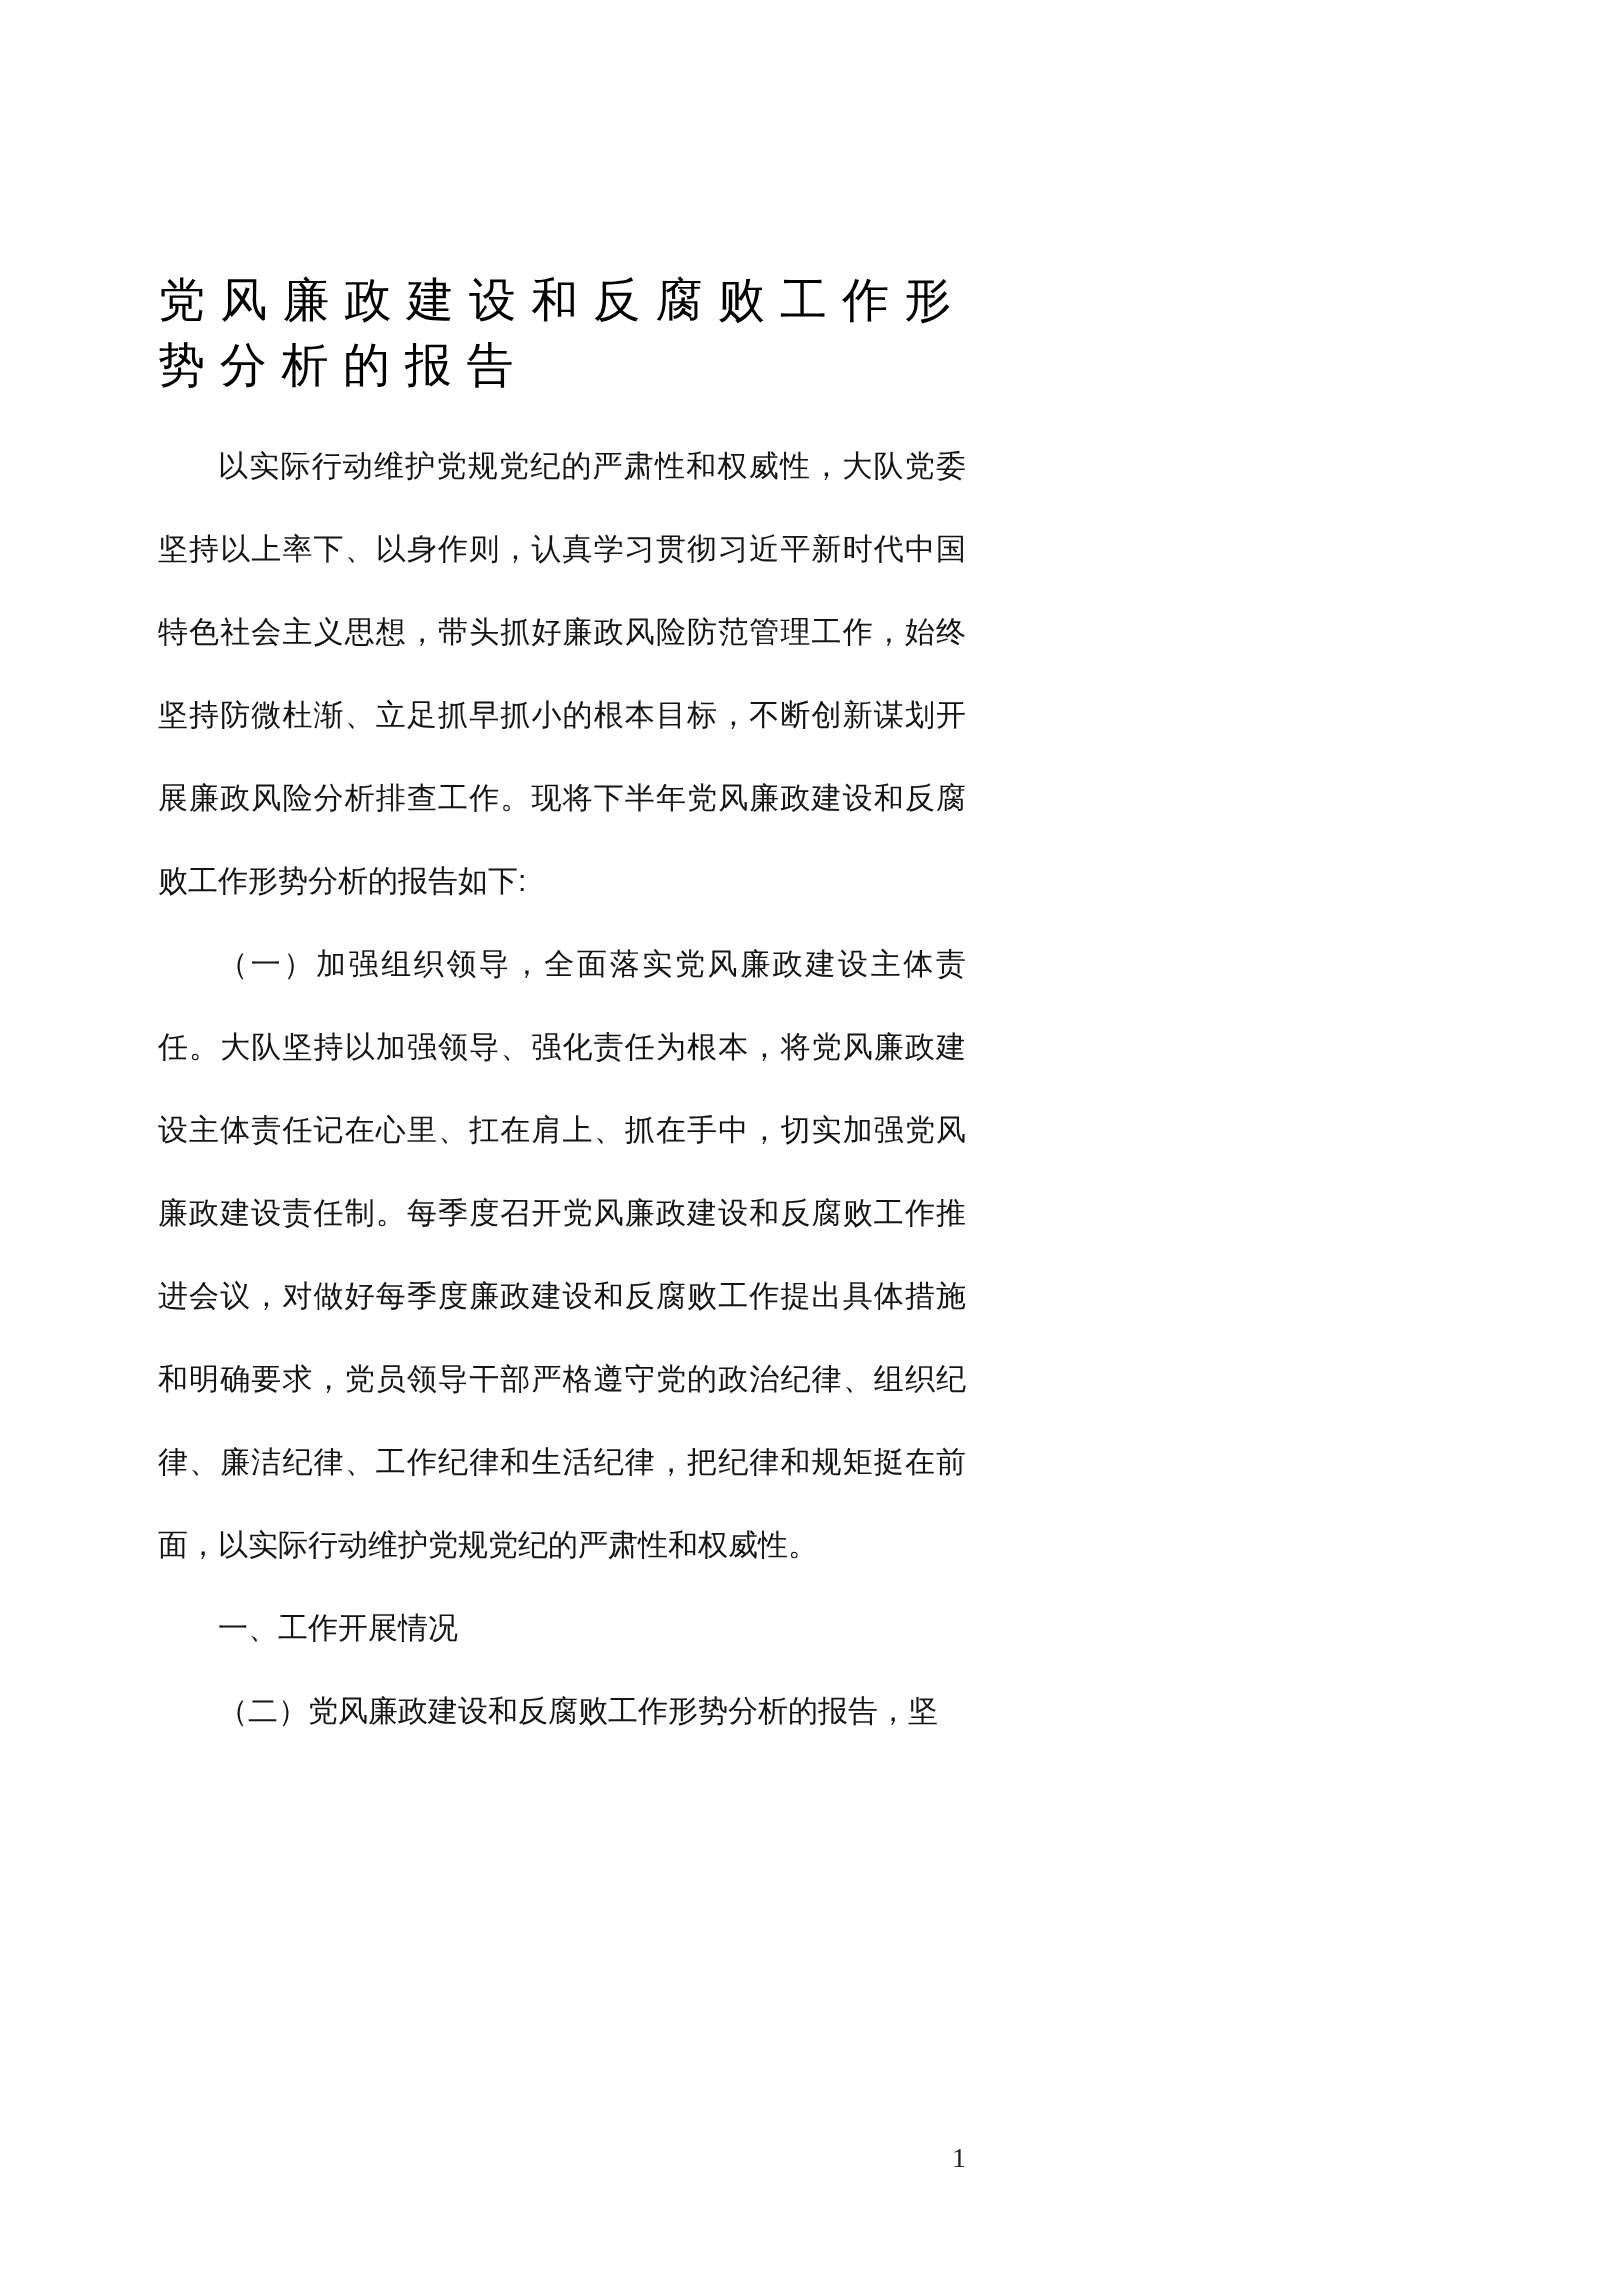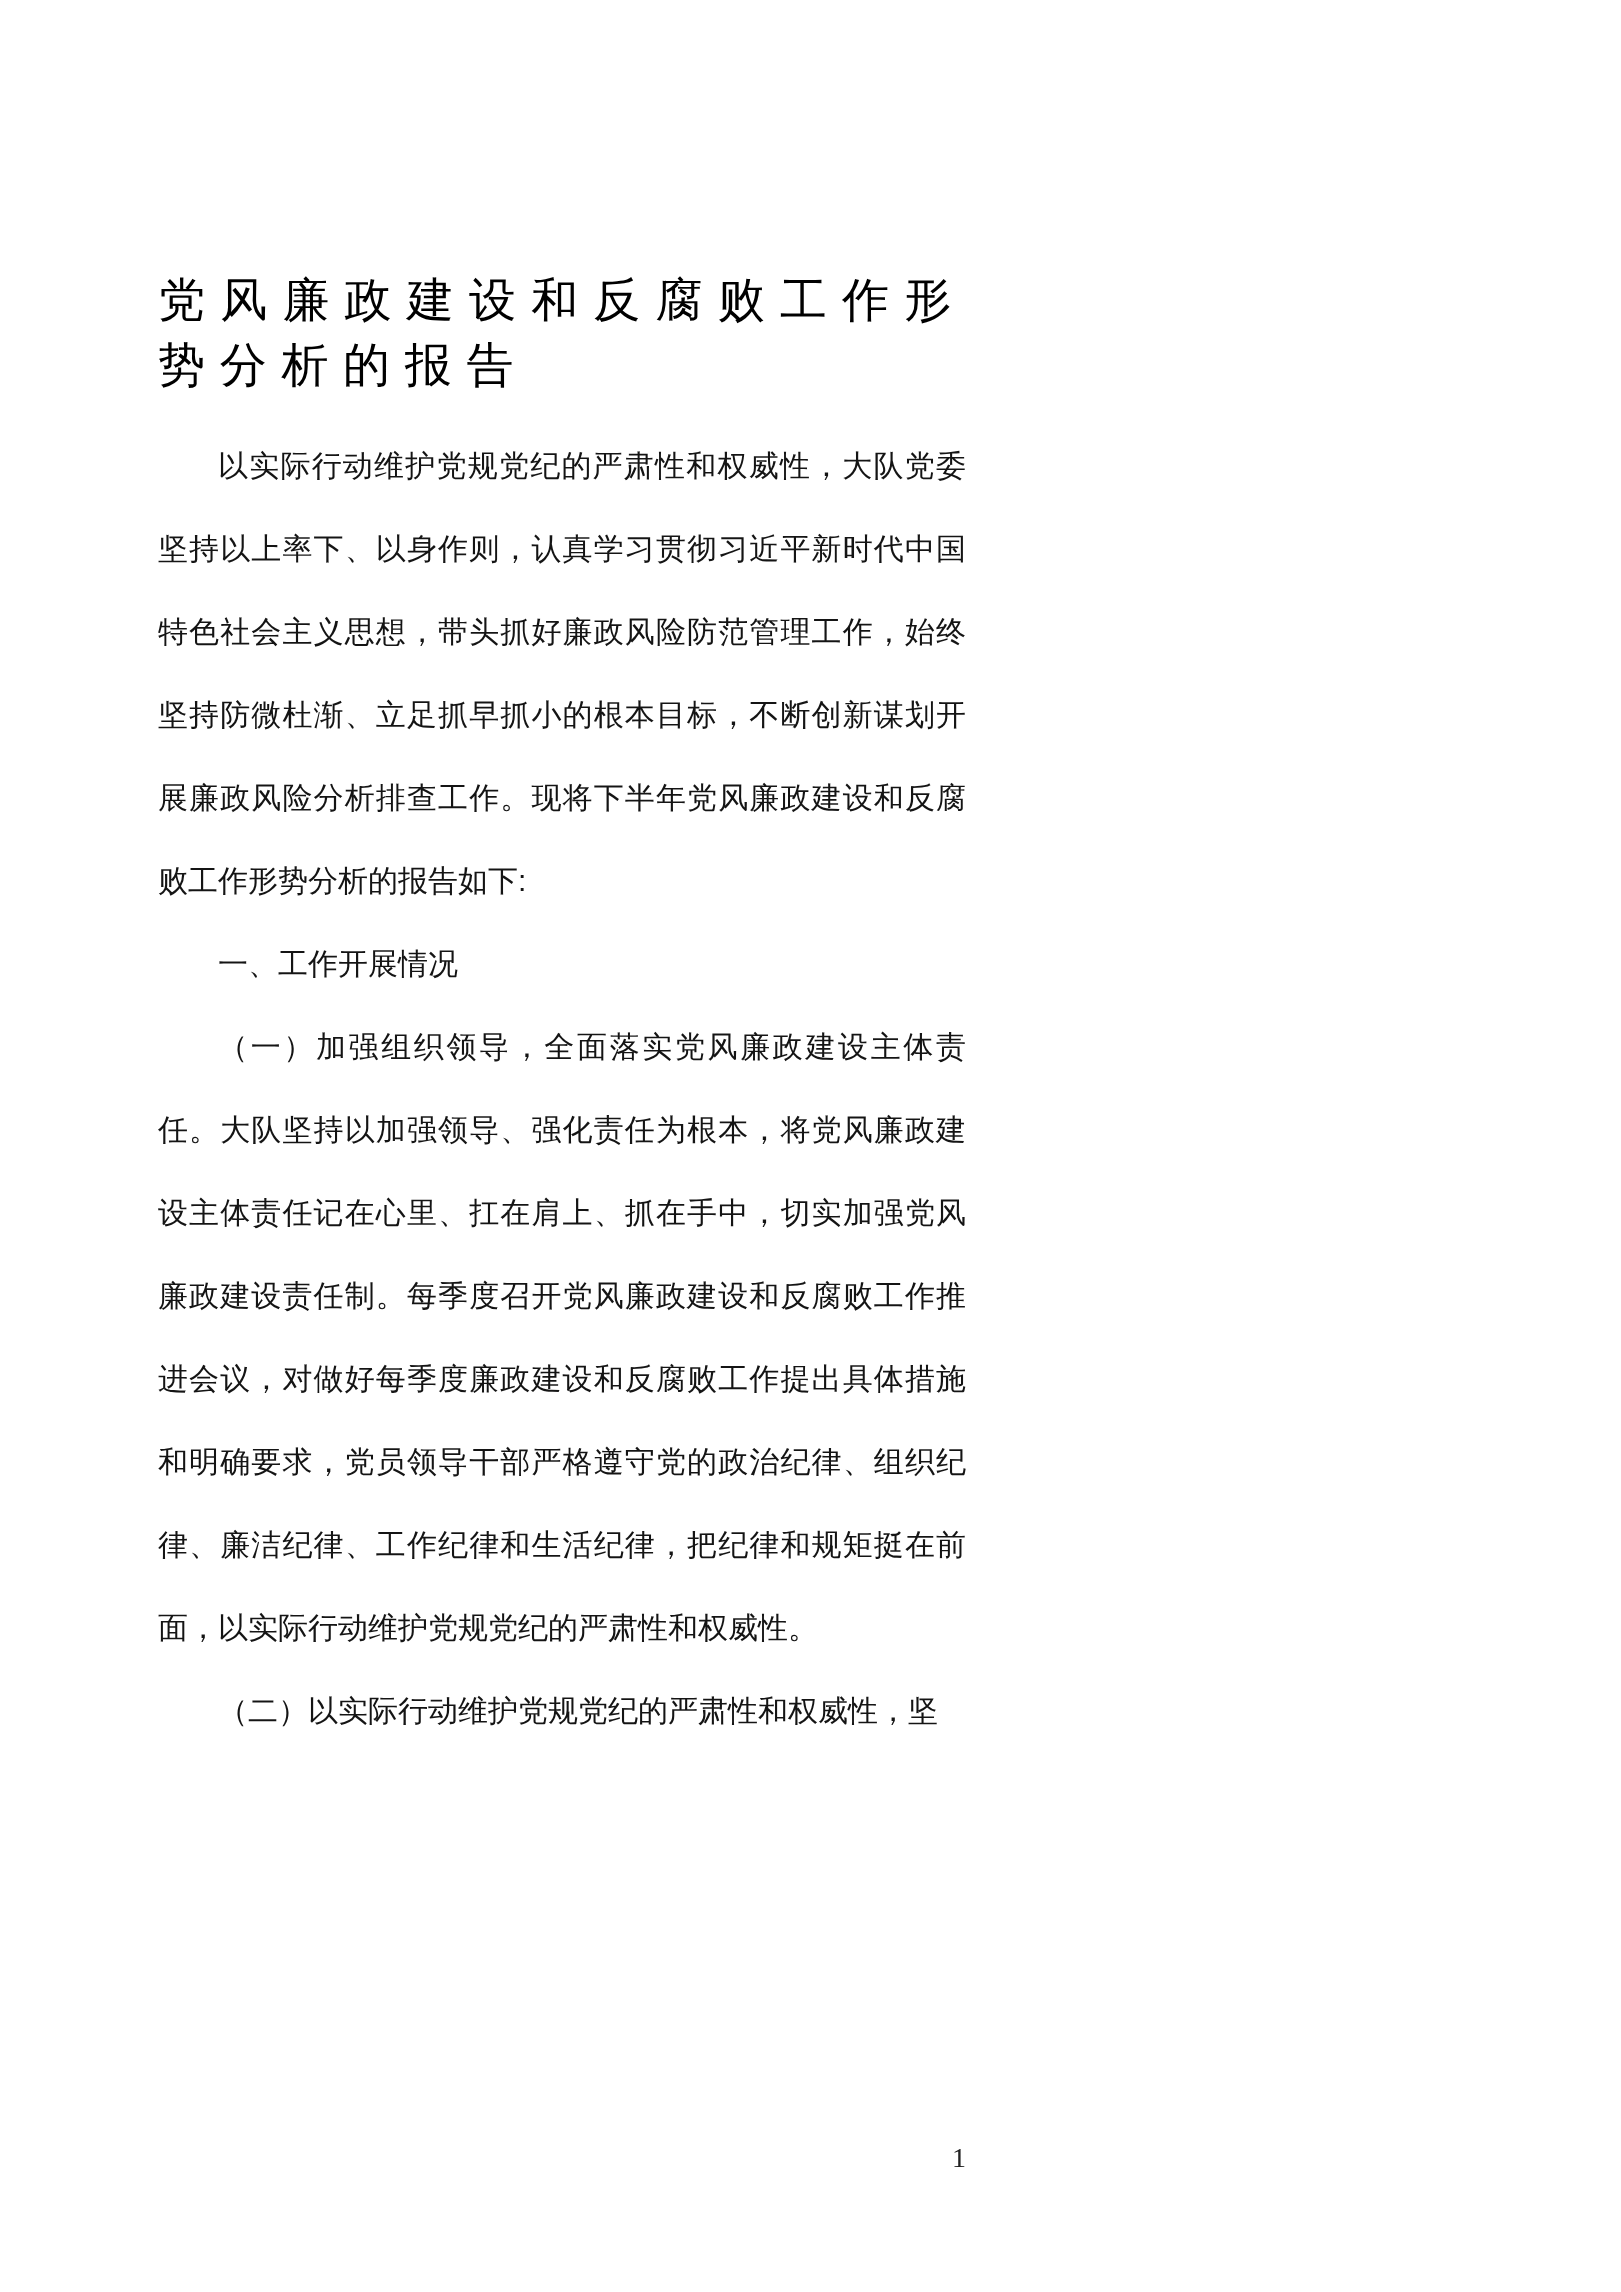--- a/index.html
+++ b/index.html
@@ -58,22 +58,22 @@
 </head>
 <body>
 
 <div class="page">
   <div class="content">
 
     <div class="doc-title">党风廉政建设和反腐败工作形势分析的报告</div>
 
     <div class="body-text">
       <p>以实际行动维护党规党纪的严肃性和权威性，大队党委坚持以上率下、以身作则，认真学习贯彻习近平新时代中国特色社会主义思想，带头抓好廉政风险防范管理工作，始终坚持防微杜渐、立足抓早抓小的根本目标，不断创新谋划开展廉政风险分析排查工作。现将下半年党风廉政建设和反腐败工作形势分析的报告如下:</p>
+      <p>（一）加强组织领导，全面落实党风廉政建设主体责任。大队坚持以加强领导、强化责任为根本，将党风廉政建设主体责任记在心里、扛在肩上、抓在手中，切实加强党风廉政建设责任制。每季度召开党风廉政建设和反腐败工作推进会议，对做好每季度廉政建设和反腐败工作提出具体措施和明确要求，党员领导干部严格遵守党的政治纪律、组织纪律、廉洁纪律、工作纪律和生活纪律，把纪律和规矩挺在前面，以实际行动维护党规党纪的严肃性和权威性。</p>
       <p>一、工作开展情况</p>
-      <p>（一）加强组织领导，全面落实党风廉政建设主体责任。大队坚持以加强领导、强化责任为根本，将党风廉政建设主体责任记在心里、扛在肩上、抓在手中，切实加强党风廉政建设责任制。每季度召开党风廉政建设和反腐败工作推进会议，对做好每季度廉政建设和反腐败工作提出具体措施和明确要求，党员领导干部严格遵守党的政治纪律、组织纪律、廉洁纪律、工作纪律和生活纪律，把纪律和规矩挺在前面，以实际行动维护党规党纪的严肃性和权威性。</p>
-      <p>（二）以实际行动维护党规党纪的严肃性和权威性，坚</p>
+      <p>（二）党风廉政建设和反腐败工作形势分析的报告，坚</p>
     </div>
 
   </div>
 
   <div class="page-number">1</div>
 </div>
 
 
 </body></html>

